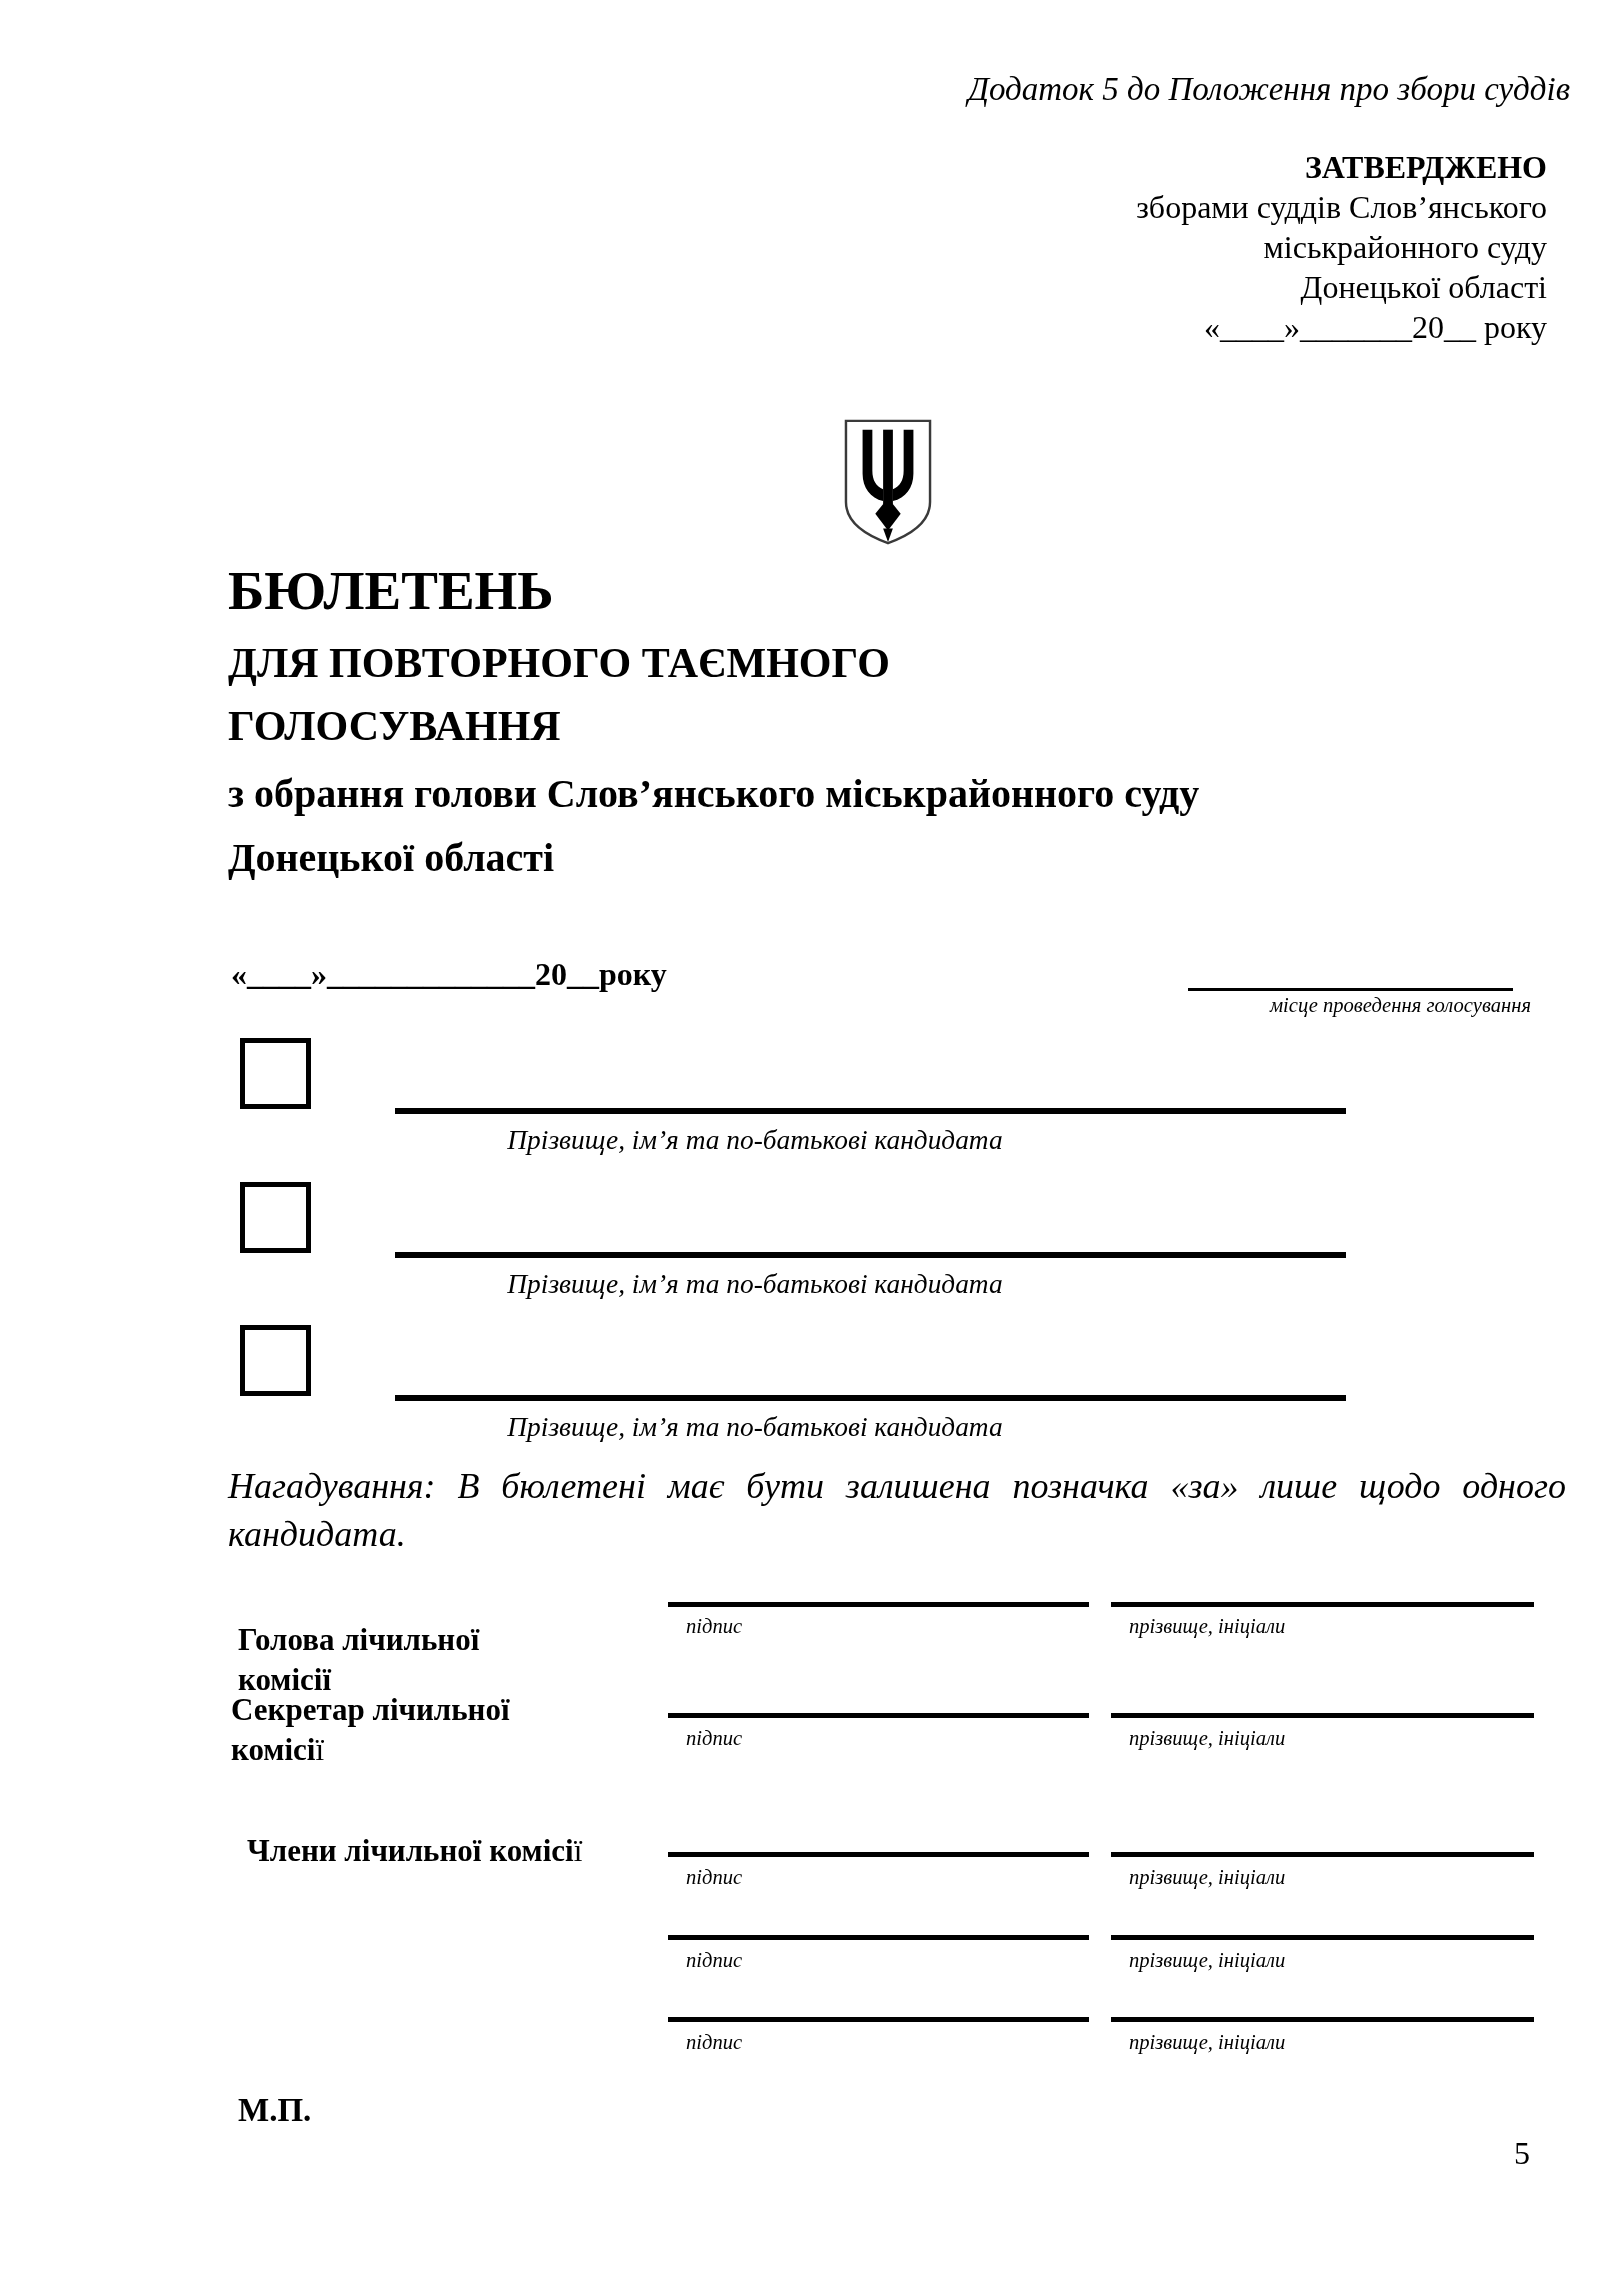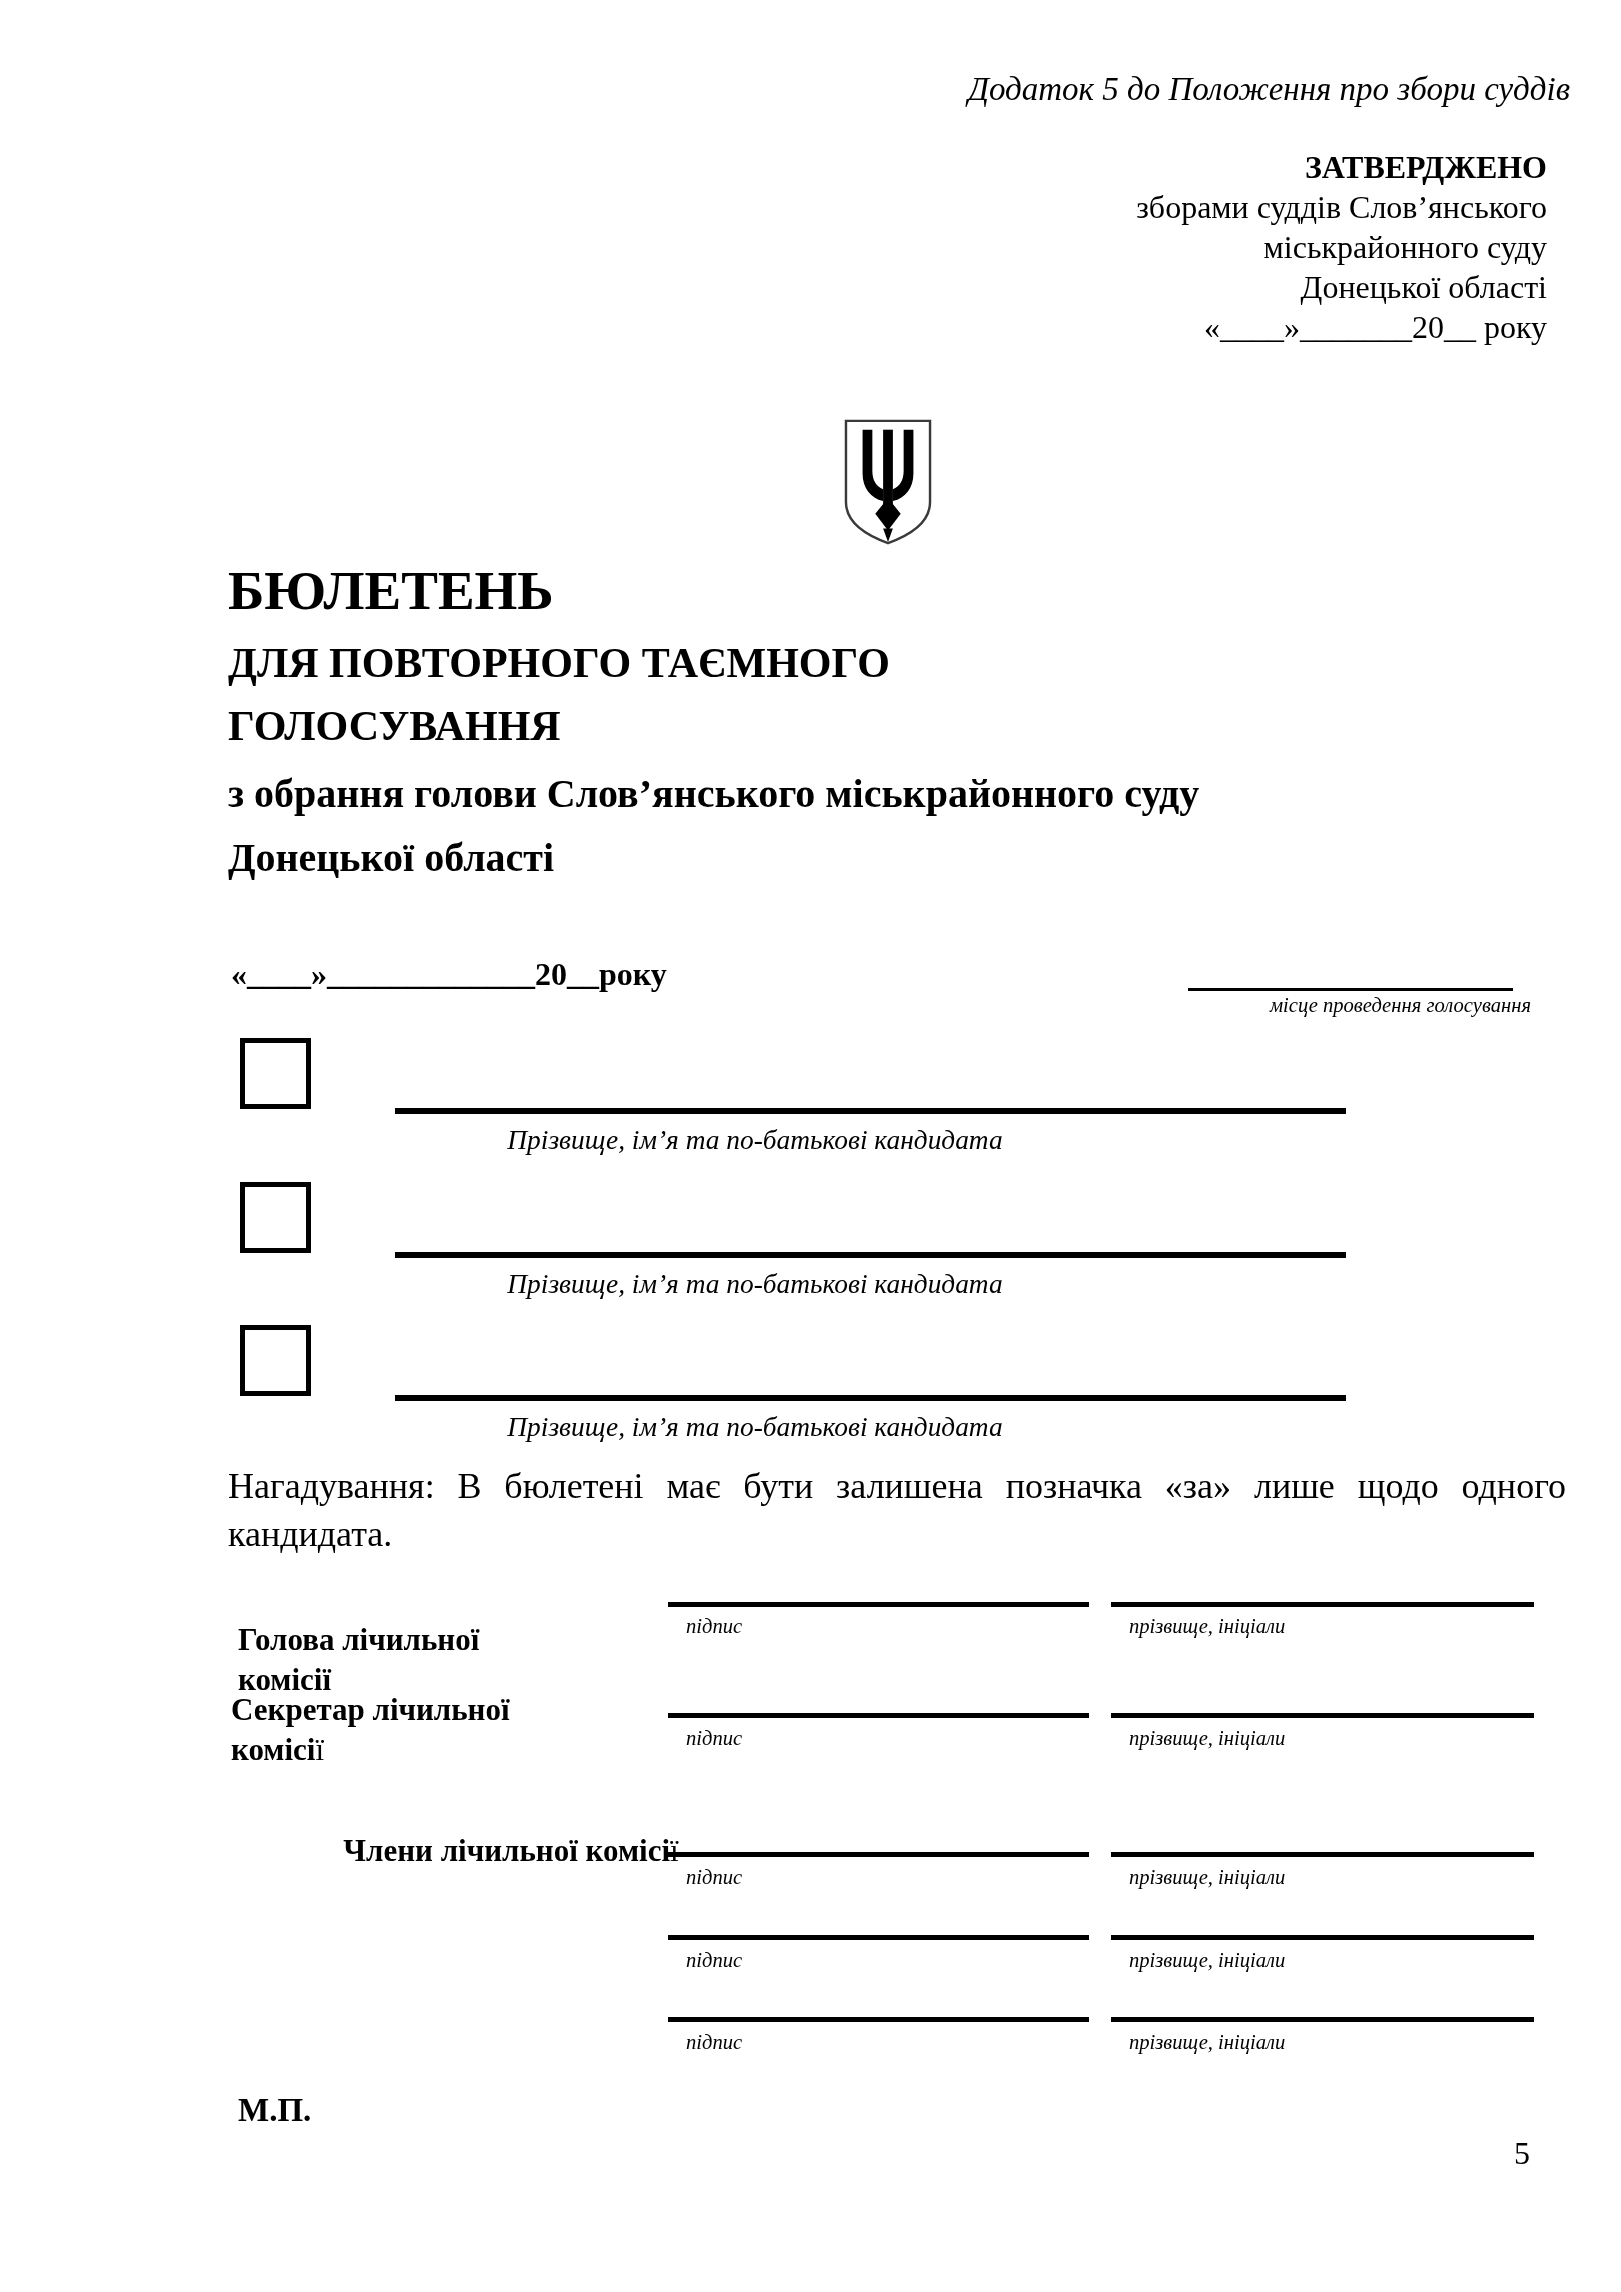--- a/index.html
+++ b/index.html
@@ -25,26 +25,26 @@
   .t-sub4{top:834px;font-size:40px;font-weight:bold;}
   .date-left{left:231px;top:956px;font-size:32px;font-weight:bold;}
   .place-line{left:1188px;top:953px;width:325px;height:35px;border-bottom:3.9px solid #000;}
   .place-caption{left:1180px;top:994px;width:351px;font-size:20.6px;font-style:italic;text-align:right;}
   .checkbox{left:240px;width:71px;height:71px;border:5.9px solid #000;box-sizing:border-box;background:#fff;}
   .cb1{top:1038px;} .cb2{top:1182px;} .cb3{top:1325px;}
   .cand-line{left:395px;width:951px;border-bottom:6.9px solid #000;height:0;}
   .cl1{top:1108px;} .cl2{top:1252px;} .cl3{top:1395px;}
   .cand-caption{left:395px;width:720px;text-align:center;font-size:27.4px;font-style:italic;}
   .cc1{top:1125px;} .cc2{top:1269px;} .cc3{top:1412px;}
-  .reminder{left:228px;top:1462px;width:1338px;font-size:36px;line-height:48px;text-align:justify;}
+  .reminder{left:228px;top:1462px;width:1338px;font-size:36px;line-height:48px;text-align:justify;font-style:italic;}
   .sig-label{font-size:31px;font-weight:bold;line-height:40px;}
   .sig-label .tail{font-weight:normal;}
   .lbl-chair{left:238px;top:1576px;width:323px;margin-top:44px;}
   .lbl-secretary{left:231px;top:1690px;width:353px;}
-  .lbl-members{left:227px;top:1831px;width:568px;text-align:center;}
+  .lbl-members{left:247px;top:1831px;width:568px;}
   .sig-line{border-bottom:5.9px solid #000;height:0;}
   .col-sign{left:668px;width:421px;}
   .col-name{left:1111px;width:423px;}
   .r1{top:1602px;} .r2{top:1713px;} .m1{top:1852px;} .m2{top:1935px;} .m3{top:2017px;}
   .sig-cap{font-size:20.6px;font-style:italic;}
   .cap-sign{left:686px;}
   .cap-name{left:1129px;}
   .c-r1{top:1615px;} .c-r2{top:1727px;} .c-m1{top:1866px;} .c-m2{top:1949px;} .c-m3{top:2031px;}
   .stamp{left:238px;top:2092px;font-size:33px;font-weight:bold;}
   .page-num{left:1514px;top:2135px;font-size:32px;}

